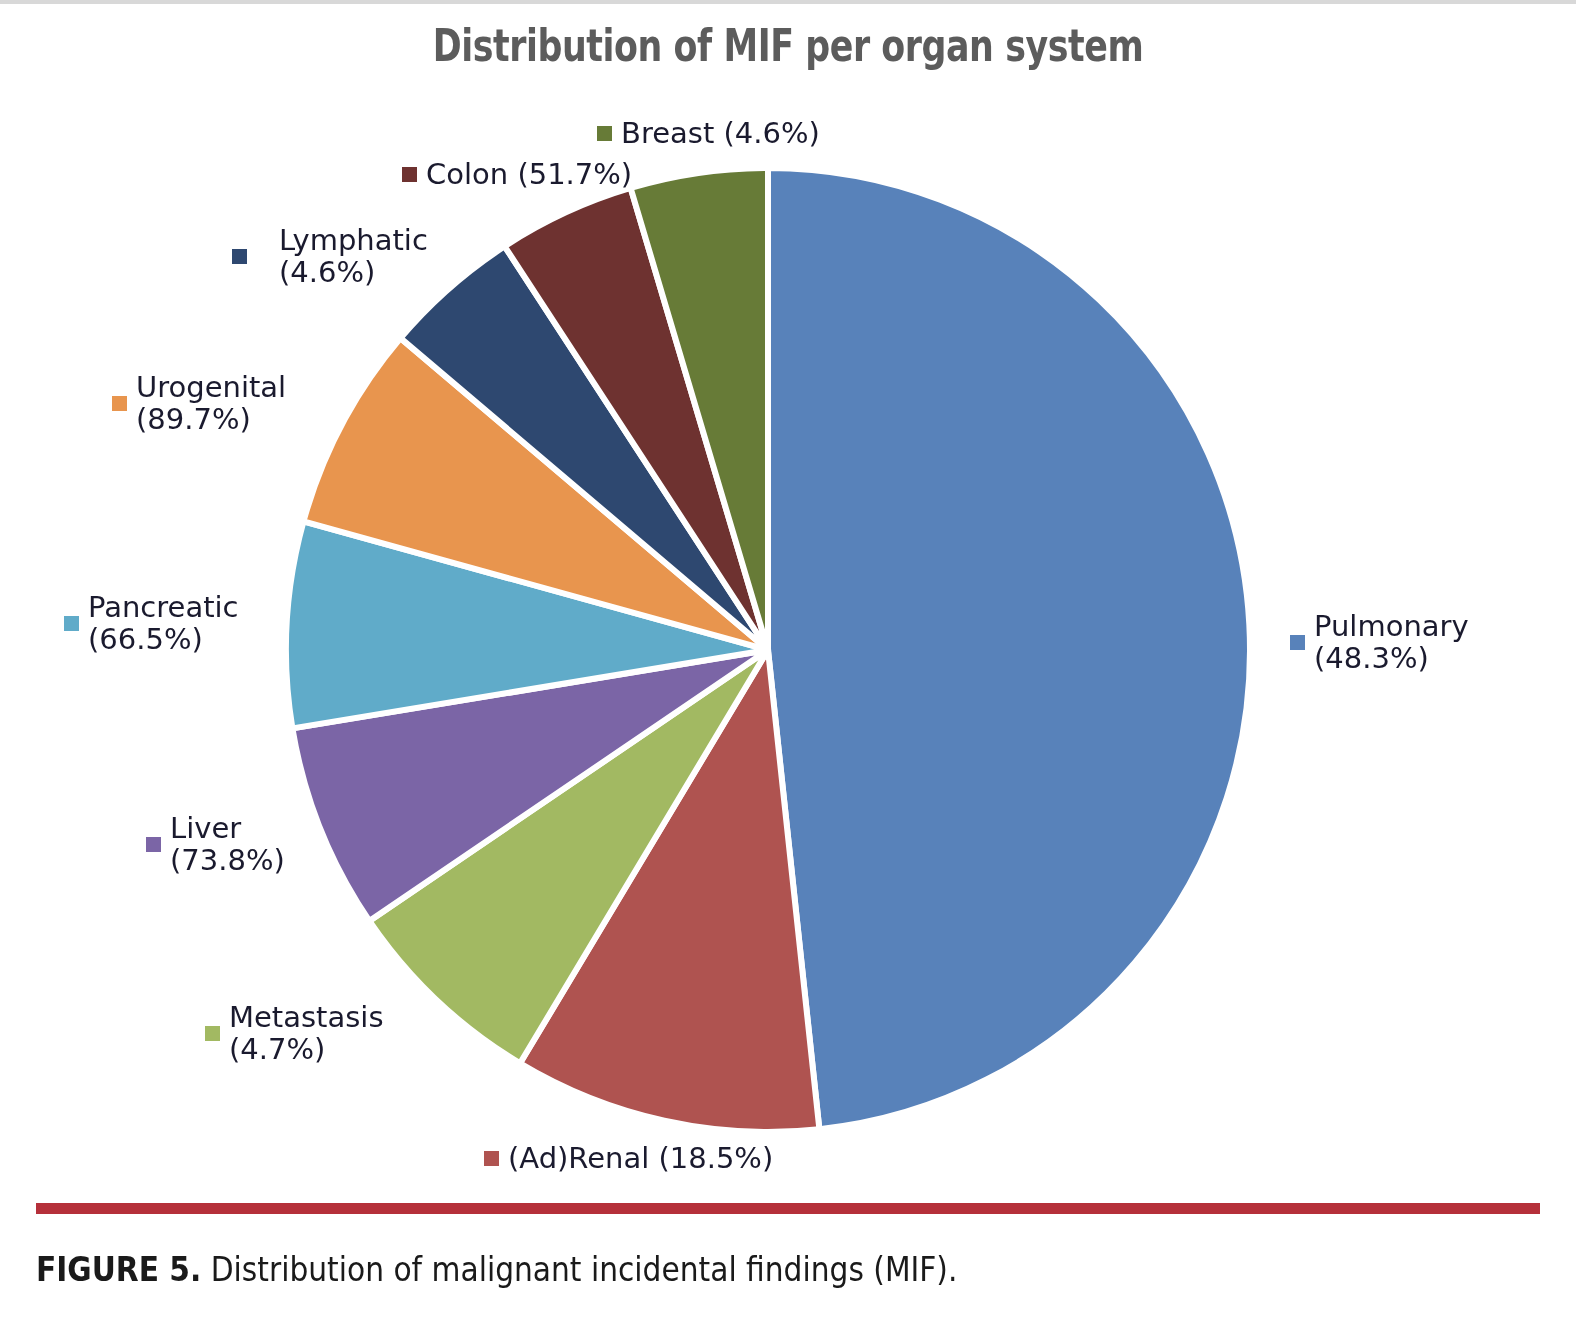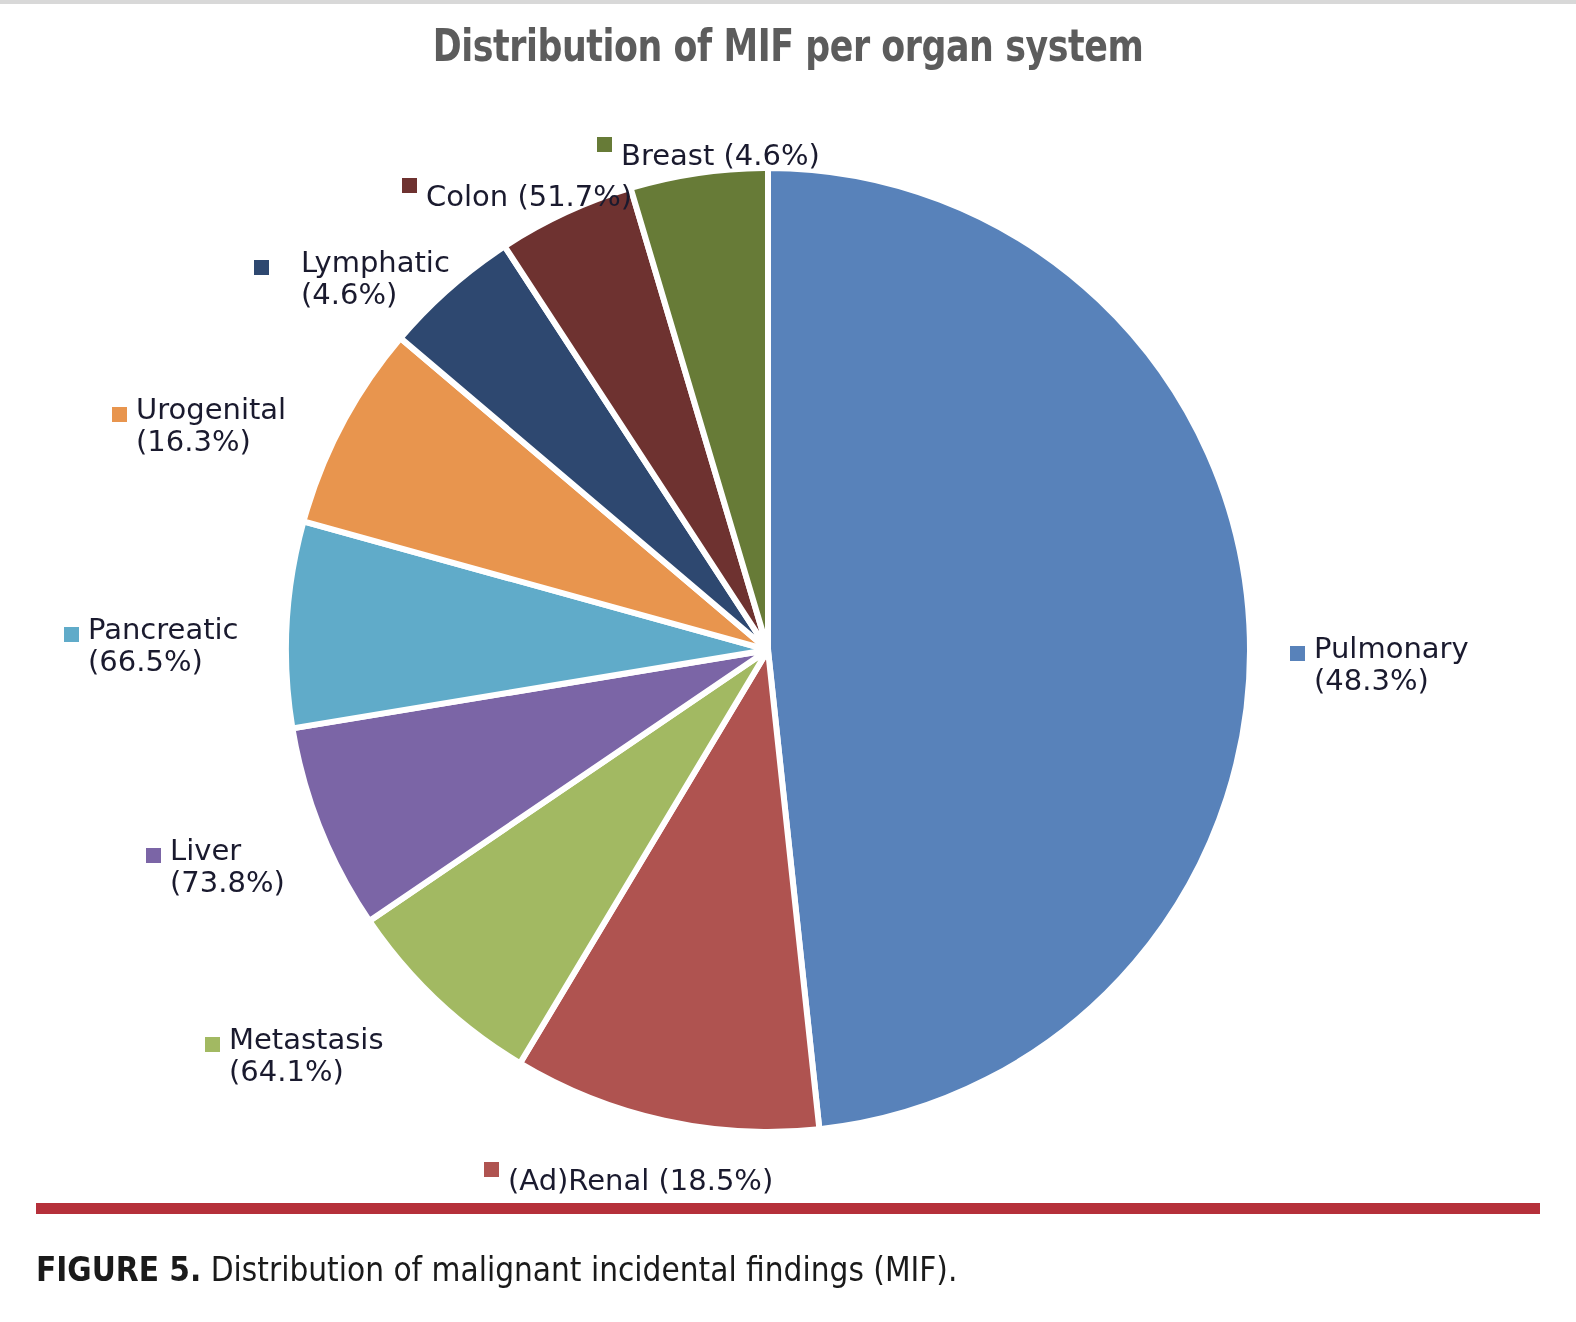--- a/index.html
+++ b/index.html
@@ -64,21 +64,20 @@
     gap: 9px;
   }
   .pie-label .marker {
     width: 15px;
     height: 15px;
     flex: 0 0 15px;
     display: inline-block;
   }
   .pie-label .ltext {
     display: block;
-    margin-top: 22px;
   }
   .pl-right { flex-direction: row; align-items: center; }
   .bottom-rule {
     position: absolute;
     left: 36px;
     top: 1203px;
     width: 1504px;
     height: 11px;
     background: #b5303a;
   }
@@ -124,48 +123,48 @@
     <div class="pie-label" style="left:597px; top:117px;">
       <span class="marker" style="background:#677b37"></span>
       <span class="ltext">Breast (4.6%)</span>
     </div>
 
     <div class="pie-label" style="left:402px; top:158px;">
       <span class="marker" style="background:#6e3230"></span>
       <span class="ltext">Colon (51.7%)</span>
     </div>
 
-    <div class="pie-label" style="left:254px; top:224px;gap:32px;">
+    <div class="pie-label" style="left:232px; top:224px;gap:32px;">
       <span class="marker" style="background:#2e4870"></span>
       <span class="ltext">Lymphatic
 (4.6%)</span>
     </div>
 
     <div class="pie-label" style="left:112px; top:371px;">
       <span class="marker" style="background:#e8954e"></span>
       <span class="ltext">Urogenital
-(16.3%)</span>
+(89.7%)</span>
     </div>
 
     <div class="pie-label" style="left:64px; top:591px;">
       <span class="marker" style="background:#60abc9"></span>
       <span class="ltext">Pancreatic
 (66.5%)</span>
     </div>
 
     <div class="pie-label" style="left:146px; top:812px;">
       <span class="marker" style="background:#7b65a6"></span>
       <span class="ltext">Liver
 (73.8%)</span>
     </div>
 
     <div class="pie-label" style="left:205px; top:1001px;">
       <span class="marker" style="background:#a2b962"></span>
       <span class="ltext">Metastasis
-(64.1%)</span>
+(4.7%)</span>
     </div>
 
     <div class="pie-label" style="left:484px; top:1142px;">
       <span class="marker" style="background:#af5350"></span>
       <span class="ltext">(Ad)Renal (18.5%)</span>
     </div>
 
     <div class="pie-label pl-right" style="left:1290px; top:610px;">
       <span class="marker" style="background:#5882ba"></span>
       <span class="ltext">Pulmonary (48.3%)</span>

